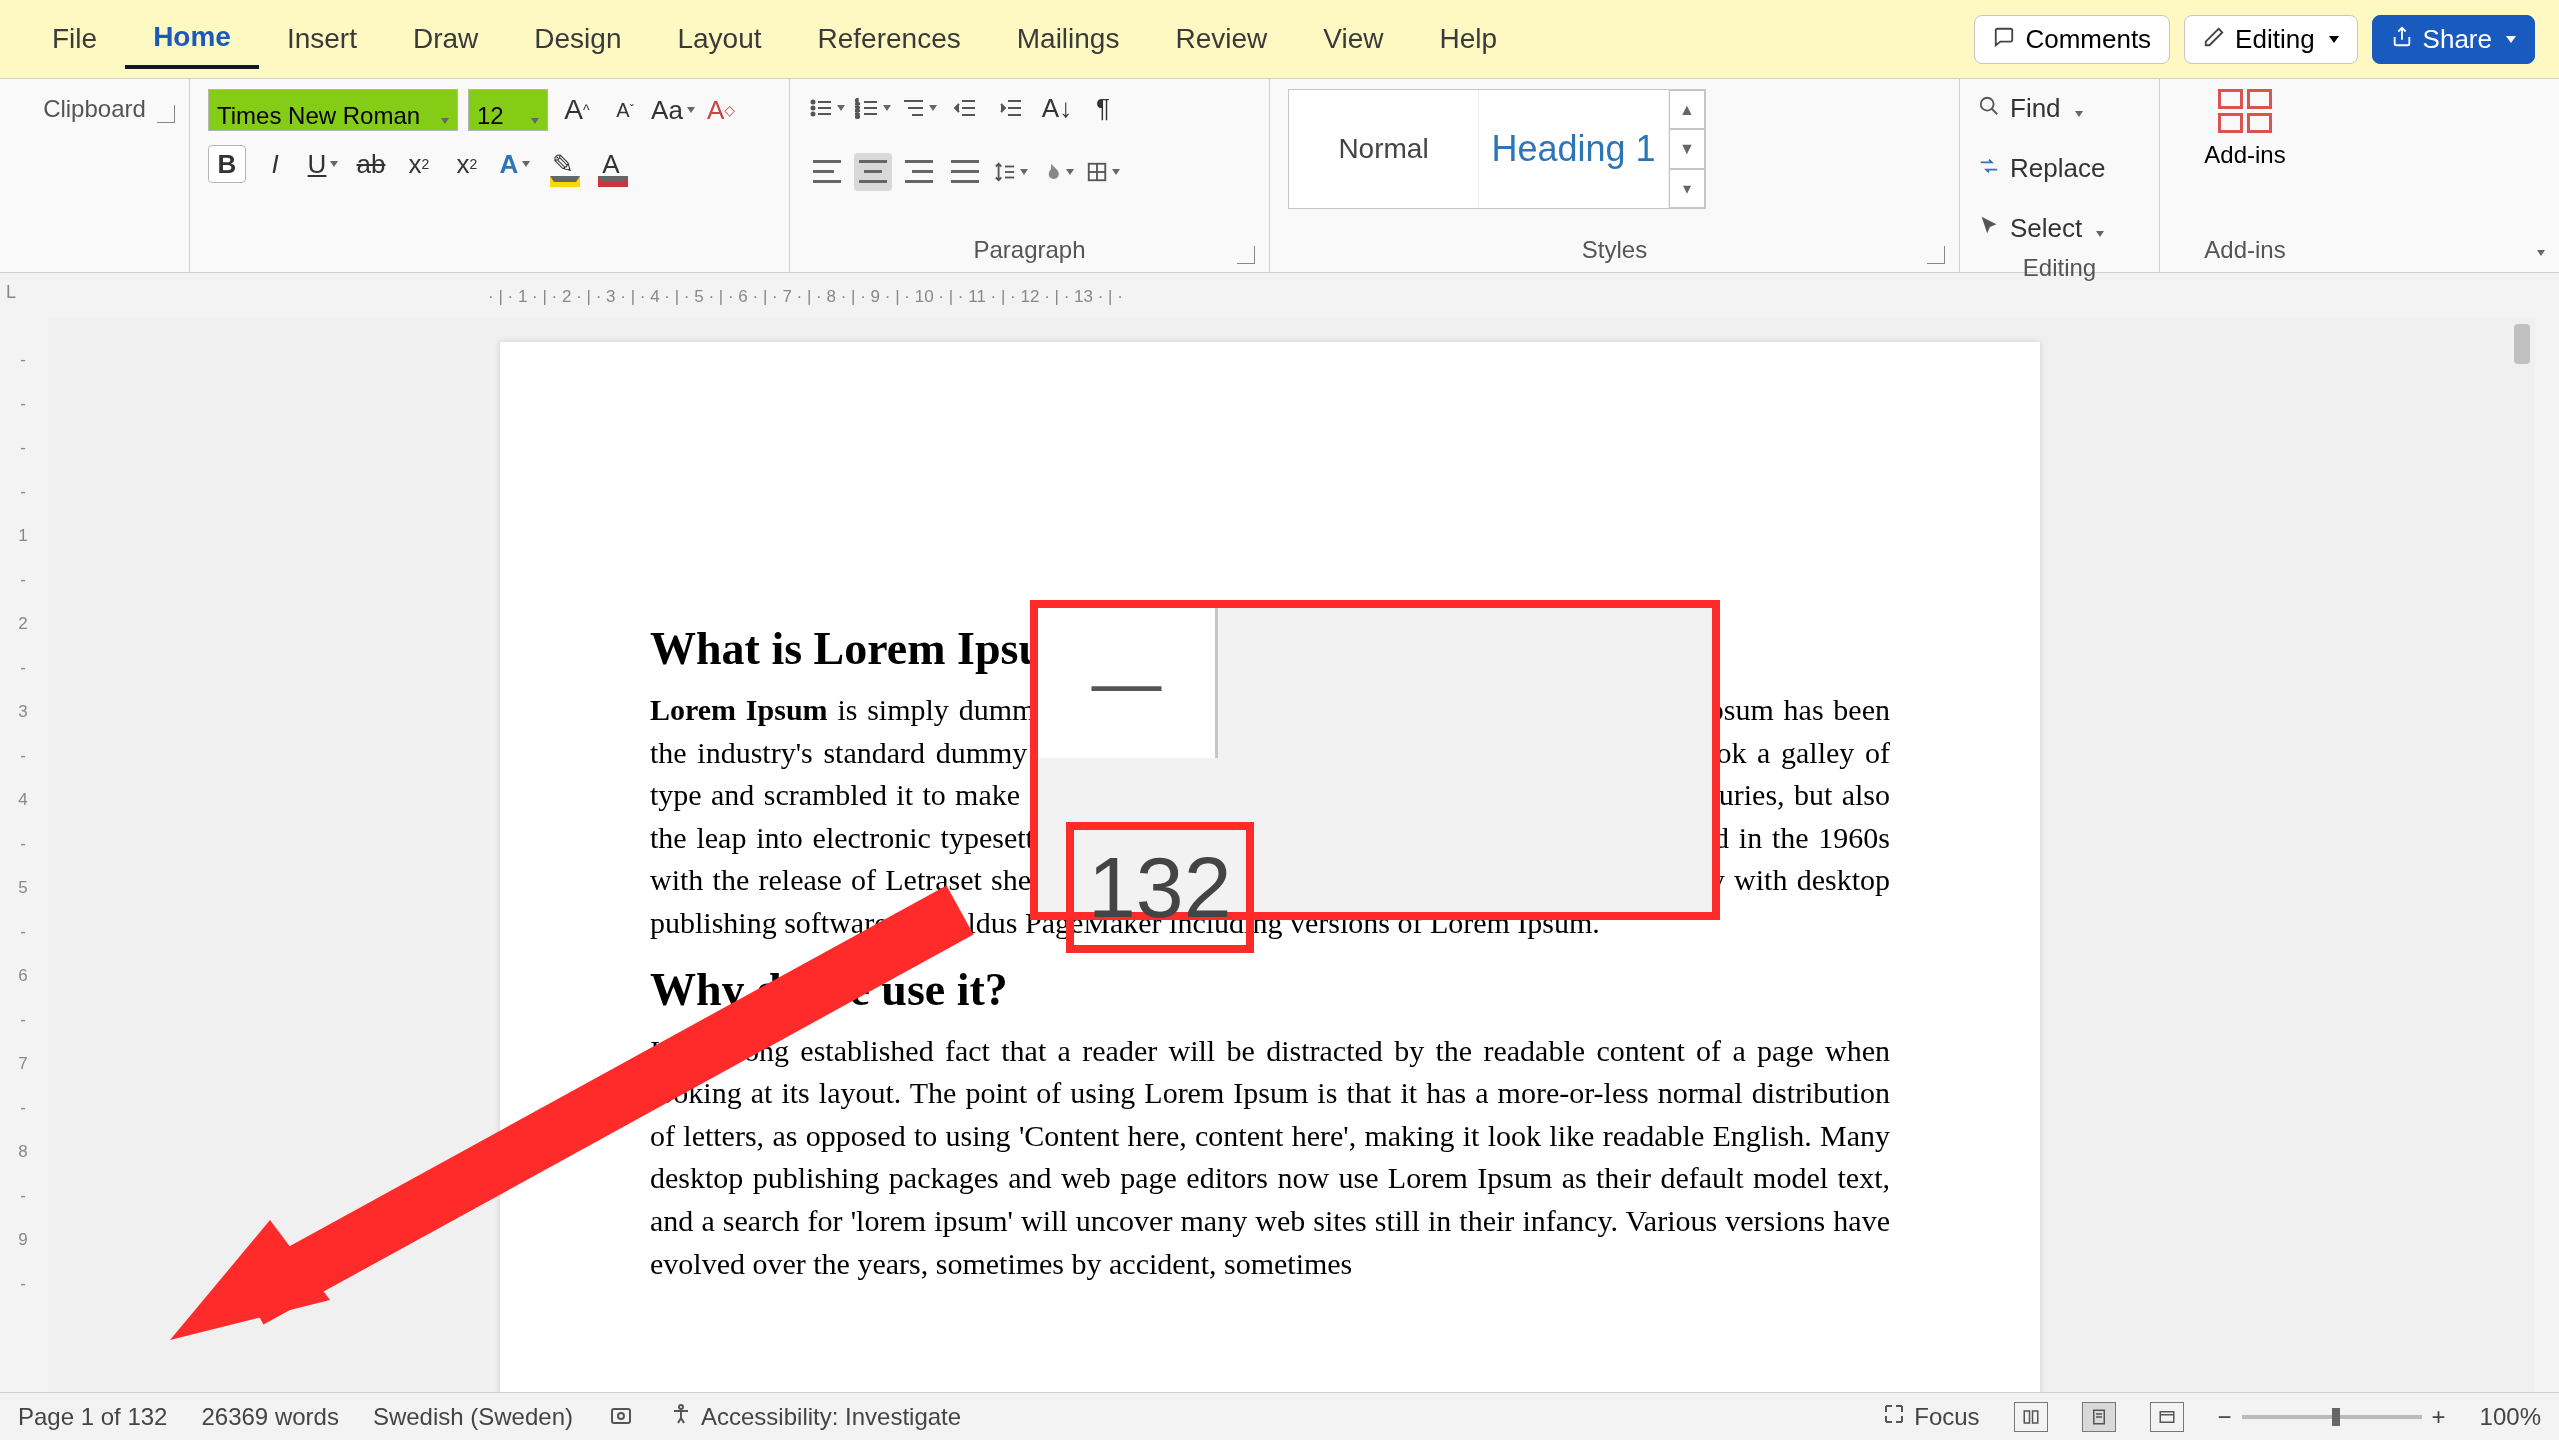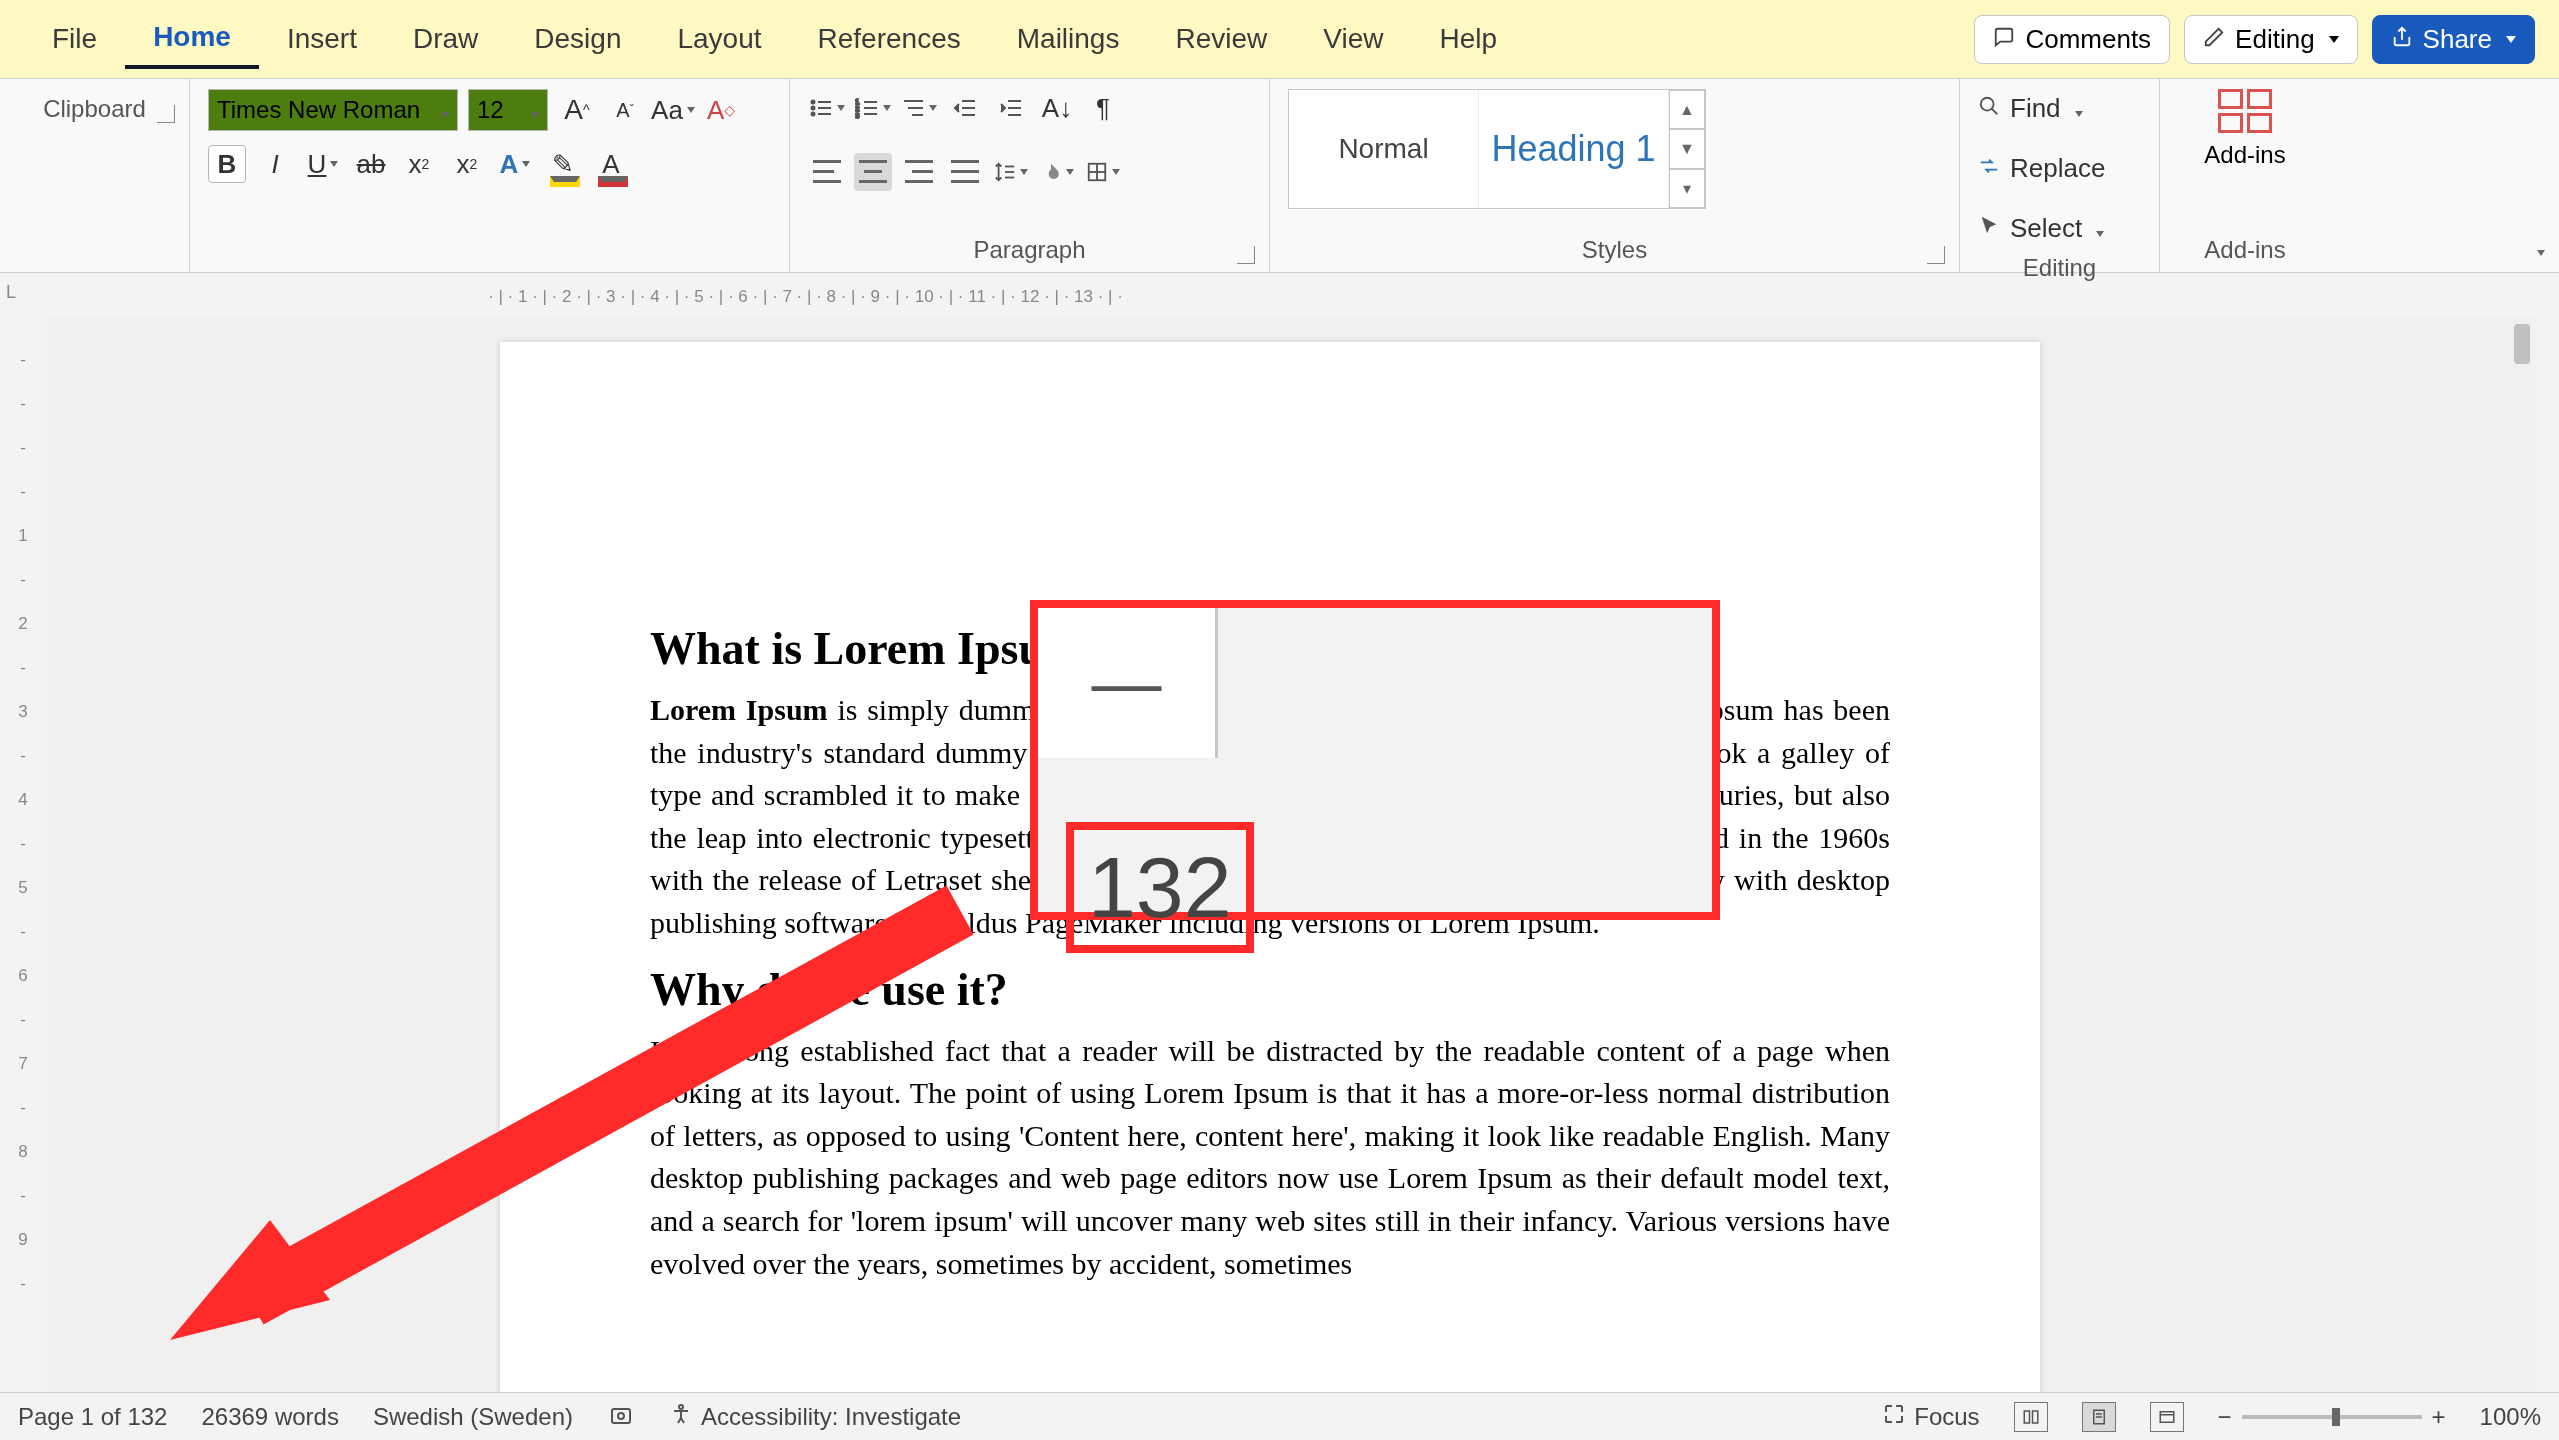--- a/index.html
+++ b/index.html
@@ -110,22 +110,22 @@
 }
 .clip-icon::after{
   content:"";position:absolute;left:18px;top:0;width:20px;height:10px;
   border:3px solid #b08850;border-radius:4px 4px 0 0;background:#fff;
 }
 .mini-col{display:flex;flex-direction:column;gap:10px;align-items:center;}
 .mini-icon{width:30px;height:30px;display:flex;align-items:center;justify-content:center;color:#666;font-size:22px;}
 
 .font-row{display:flex;gap:10px;align-items:center;}
 .combo{
-  border:1px solid #b5b5b5;background:#4d7c0f;
-  height:42px;display:flex;align-items:center;padding:0 8px;
+  border:1px solid #b5b5b5;background:#84cc16;
+  height:42px;display:flex;align-items:flex-end;padding:0 8px;
   font-size:24px;
 }
 .rb-btn{
   width:38px;height:38px;display:flex;align-items:center;justify-content:center;
   font-size:26px;color:#333;border-radius:4px;
 }
 .rb-btn.boxed{border:1px solid #b5b5b5;background:#fff;}
 .rb-btn.hl{background:#d9d9d9;}
 .small-chev::after{
   content:"";display:inline-block;border-left:4px solid transparent;border-right:4px solid transparent;border-top:6px solid #666;margin-left:4px;

